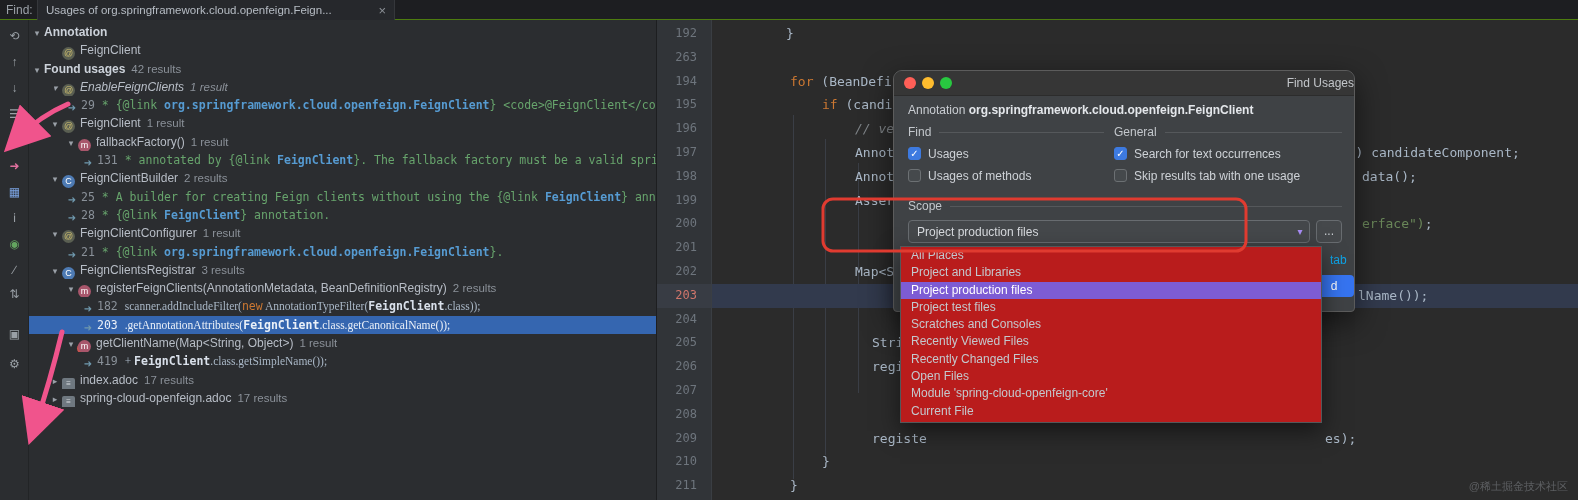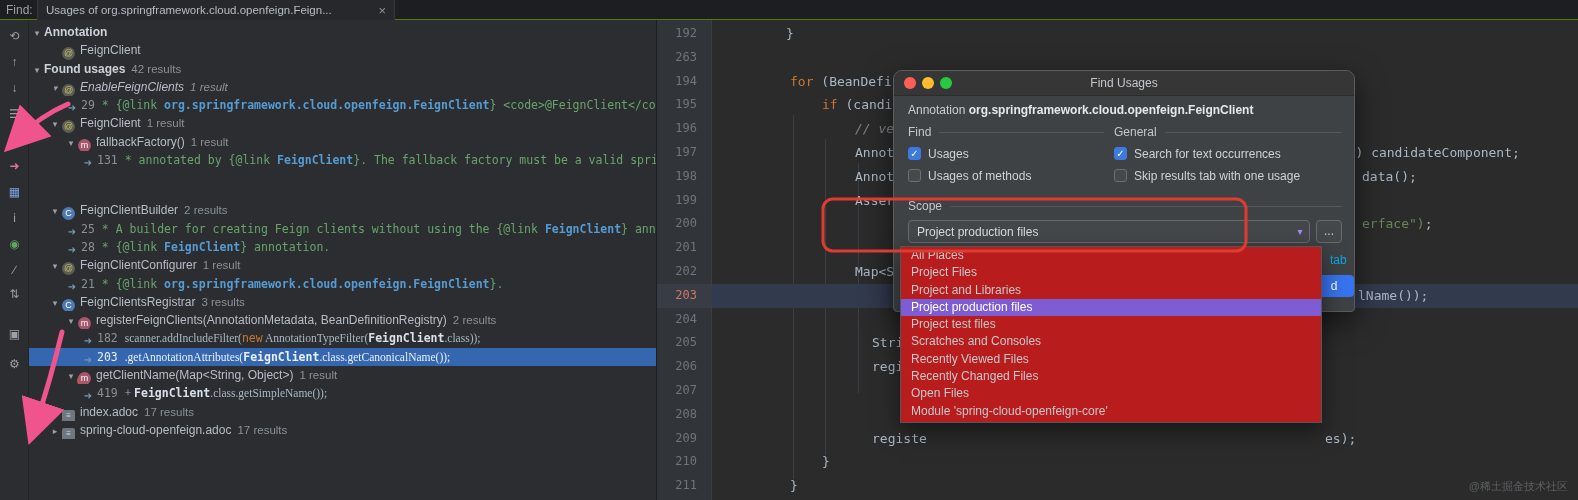--- a/index.html
+++ b/index.html
@@ -61,21 +61,21 @@
   .e-line .seg.string{color:#6a8759}
   .guide{position:absolute;width:1px;background:#3a3e46}
   
   .dialog{position:absolute;left:893px;top:70px;width:462px;height:242px;background:#3f4245;
           border:1px solid #5c5c5c;border-radius:9px 9px 4px 4px;box-shadow:0 10px 30px rgba(0,0,0,.55);
           z-index:30;box-sizing:border-box;font-size:12px}
   .dlg-titlebar{position:absolute;top:0;left:0;right:0;height:24px;background:#363636;
           border-bottom:1px solid #2c2c2c;border-radius:8px 8px 0 0}
   .tl{position:absolute;top:6px;width:12px;height:12px;border-radius:50%}
   .tl.red{left:10px;background:#ff5f57}.tl.yellow{left:28px;background:#febc2e}.tl.green{left:46px;background:#28c840}
-  .dlg-title{display:block;text-align:center;line-height:24px;font-size:12px;color:#c3c6ca}
+  .dlg-title{display:block;text-align:right;line-height:24px;font-size:12px;color:#c3c6ca}
   .dlg-subject{position:absolute;left:14px;top:32px;color:#c9cdd2;white-space:nowrap}
   .dlg-subject b{color:#e4e7eb}
   .dlg-group{position:absolute;top:54px}
   .g-find{left:14px;width:196px}
   .g-general{left:220px;width:228px}
   .g-head{display:flex;align-items:center;height:14px}
   .g-label{color:#c3c7cc;margin-right:8px}
   .g-rule{flex:1;height:1px;background:#55585b}
   .cb-row{display:flex;align-items:center;margin-top:7px;height:15px}
   .cb{width:13px;height:13px;border-radius:3px;background:#45494c;border:1px solid #6c7073;
@@ -134,21 +134,21 @@
 
   <div class="usages">
       <div class="u-row" style="padding-left: 2px;"><span class="chev">▾</span><span class="seg node-bold">Annotation</span></div>
       <div class="u-row" style="padding-left: 34px;"><span class="t-icon annotation">@</span><span class="seg plain">FeignClient</span></div>
       <div class="u-row" style="padding-left: 2px;"><span class="chev">▾</span><span class="seg node-bold">Found usages</span><span class="count">42 results</span></div>
       <div class="u-row" style="padding-left: 20px; font-style: italic;"><span class="chev">▾</span><span class="t-icon annotation">@</span><span class="seg plain">EnableFeignClients</span><span class="count">1 result</span></div>
       <div class="u-row" style="padding-left: 38px;"><span class="t-icon usage">➜</span><span class="seg lnum">29 </span><span class="seg doc">* {@link </span><span class="seg link">org.springframework.cloud.openfeign.FeignClient</span><span class="seg doc">} &lt;code&gt;@FeignClient&lt;/code&gt;).</span></div>
       <div class="u-row" style="padding-left: 20px;"><span class="chev">▾</span><span class="t-icon annotation">@</span><span class="seg plain">FeignClient</span><span class="count">1 result</span></div>
       <div class="u-row" style="padding-left: 36px;"><span class="chev">▾</span><span class="t-icon method">m</span><span class="seg plain">fallbackFactory()</span><span class="count">1 result</span></div>
       <div class="u-row" style="padding-left: 54px;"><span class="t-icon usage">➜</span><span class="seg lnum">131 </span><span class="seg doc">* annotated by {@link </span><span class="seg link">FeignClient</span><span class="seg doc">}. The fallback factory must be a valid spring bean.</span></div>
-      <div class="u-row" style="padding-left: 20px; margin-top: 32px;"><span class="chev">▾</span><span class="t-icon class">C</span><span class="seg plain">FeignClientBuilder</span><span class="count">2 results</span></div>
+      <div class="u-row" style="padding-left: 20px;"><span class="chev">▾</span><span class="t-icon class">C</span><span class="seg plain">FeignClientBuilder</span><span class="count">2 results</span></div>
       <div class="u-row" style="padding-left: 38px;"><span class="t-icon usage">➜</span><span class="seg lnum">25 </span><span class="seg doc">* A builder for creating Feign clients without using the {@link </span><span class="seg link">FeignClient</span><span class="seg doc">} annotation.</span></div>
       <div class="u-row" style="padding-left: 38px;"><span class="t-icon usage">➜</span><span class="seg lnum">28 </span><span class="seg doc">* {@link </span><span class="seg link">FeignClient</span><span class="seg doc">} annotation.</span></div>
       <div class="u-row" style="padding-left: 20px;"><span class="chev">▾</span><span class="t-icon annotation">@</span><span class="seg plain">FeignClientConfigurer</span><span class="count">1 result</span></div>
       <div class="u-row" style="padding-left: 38px;"><span class="t-icon usage">➜</span><span class="seg lnum">21 </span><span class="seg doc">* {@link </span><span class="seg link">org.springframework.cloud.openfeign.FeignClient</span><span class="seg doc">}.</span></div>
       <div class="u-row" style="padding-left: 20px;"><span class="chev">▾</span><span class="t-icon class">C</span><span class="seg plain">FeignClientsRegistrar</span><span class="count">3 results</span></div>
       <div class="u-row" style="padding-left: 36px;"><span class="chev">▾</span><span class="t-icon method">m</span><span class="seg plain">registerFeignClients(AnnotationMetadata, BeanDefinitionRegistry)</span><span class="count">2 results</span></div>
       <div class="u-row" style="padding-left: 54px;"><span class="t-icon usage">➜</span><span class="seg lnum">182 </span><span class="seg code">scanner.addIncludeFilter(</span><span class="seg kw">new</span><span class="seg code"> AnnotationTypeFilter(</span><span class="seg match">FeignClient</span><span class="seg code">.class));</span></div>
       <div class="u-row selected" style="padding-left: 54px;"><span class="t-icon usage">➜</span><span class="seg lnum">203 </span><span class="seg code">.getAnnotationAttributes(</span><span class="seg match">FeignClient</span><span class="seg code">.class.getCanonicalName());</span></div>
       <div class="u-row" style="padding-left: 36px;"><span class="chev">▾</span><span class="t-icon method-red">m</span><span class="seg plain">getClientName(Map&lt;String, Object&gt;)</span><span class="count">1 result</span></div>
       <div class="u-row" style="padding-left: 54px;"><span class="t-icon usage">➜</span><span class="seg lnum">419 </span><span class="seg code">+ </span><span class="seg match">FeignClient</span><span class="seg code">.class.getSimpleName());</span></div>
@@ -260,21 +260,20 @@
         <div class="browse">...</div>
       </div>
     </div>
 
     <span class="newtab-frag">tab</span>
     <div class="find-btn">d</div>
   </div>
 
   <div class="popup">
       <div class="popup-option">All Places</div>
-      <div class="popup-option">Project Files</div>
       <div class="popup-option">Project and Libraries</div>
       <div class="popup-option selected">Project production files</div>
       <div class="popup-option">Project test files</div>
       <div class="popup-option">Scratches and Consoles</div>
       <div class="popup-option">Recently Viewed Files</div>
       <div class="popup-option">Recently Changed Files</div>
       <div class="popup-option">Open Files</div>
       <div class="popup-option">Module 'spring-cloud-openfeign-core'</div>
       <div class="popup-option">Current File</div>
     </div>

